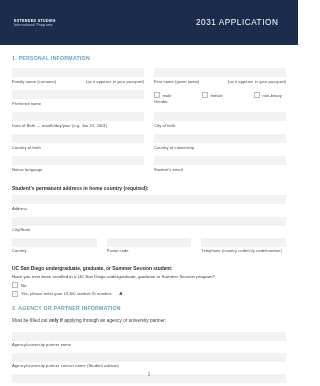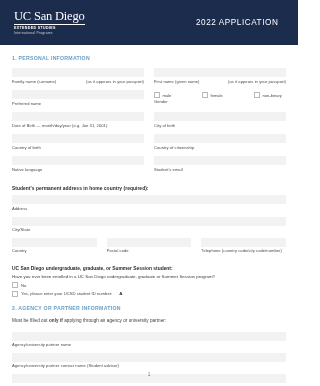--- a/index.html
+++ b/index.html
@@ -186,25 +186,24 @@
     color: #6f6f6f;
   }
 </style>
 </head>
 <body>
 
 <div class="page">
 
   <div class="header">
     <div class="logo-block">
-      <div class="logo-wordmark">UC San Diego</div>
       <div class="logo-sub1">EXTENDED STUDIES</div>
       <div class="logo-sub2">International Programs</div>
     </div>
-    <div class="header-title">2022 APPLICATION</div>
+    <div class="header-title">2031 APPLICATION</div>
   </div>
 
   <div class="body">
 
     <div class="section-title">1. PERSONAL INFORMATION</div>
 
     <div class="row">
       <div class="col">
         <div class="field">
           <input class="input" type="text" value="" style="">

